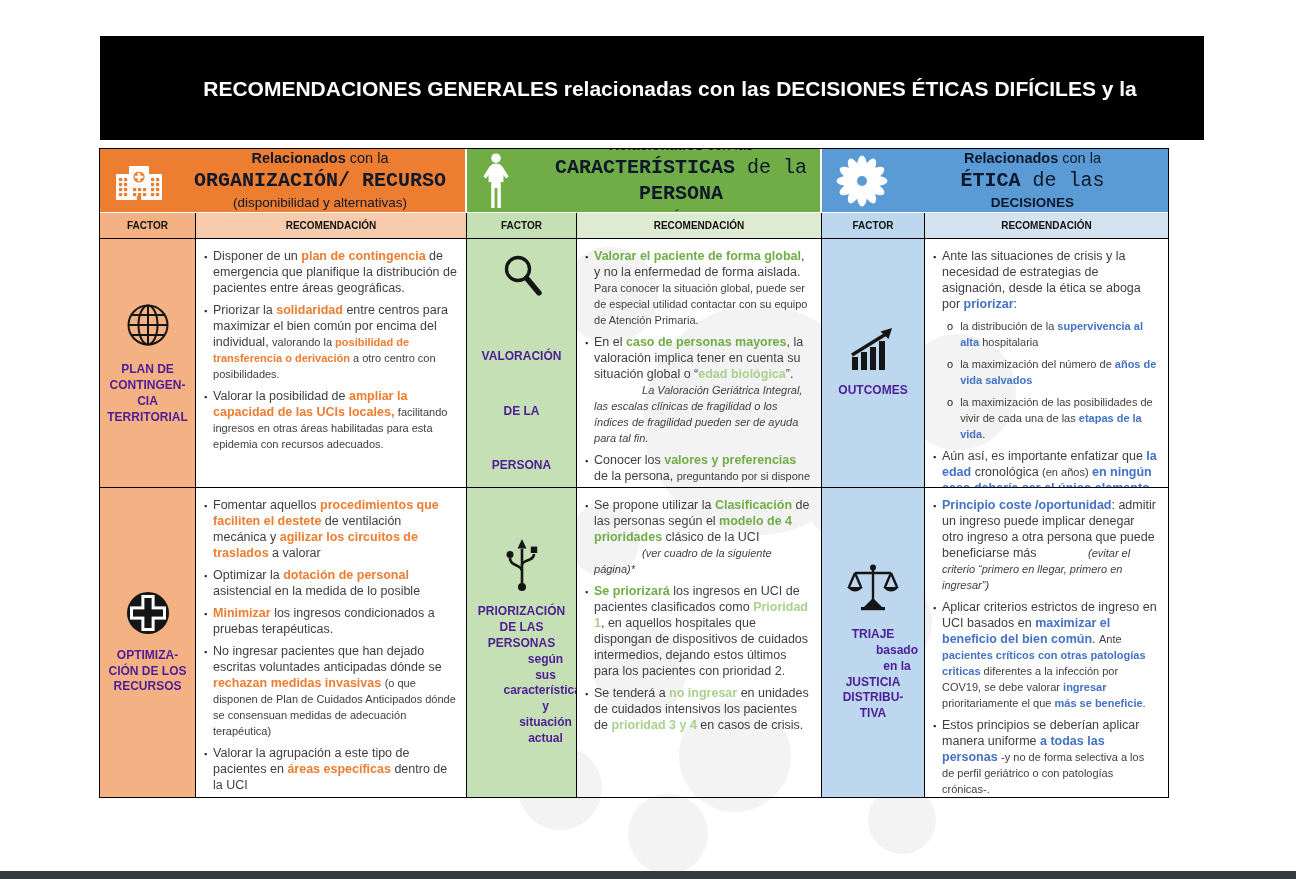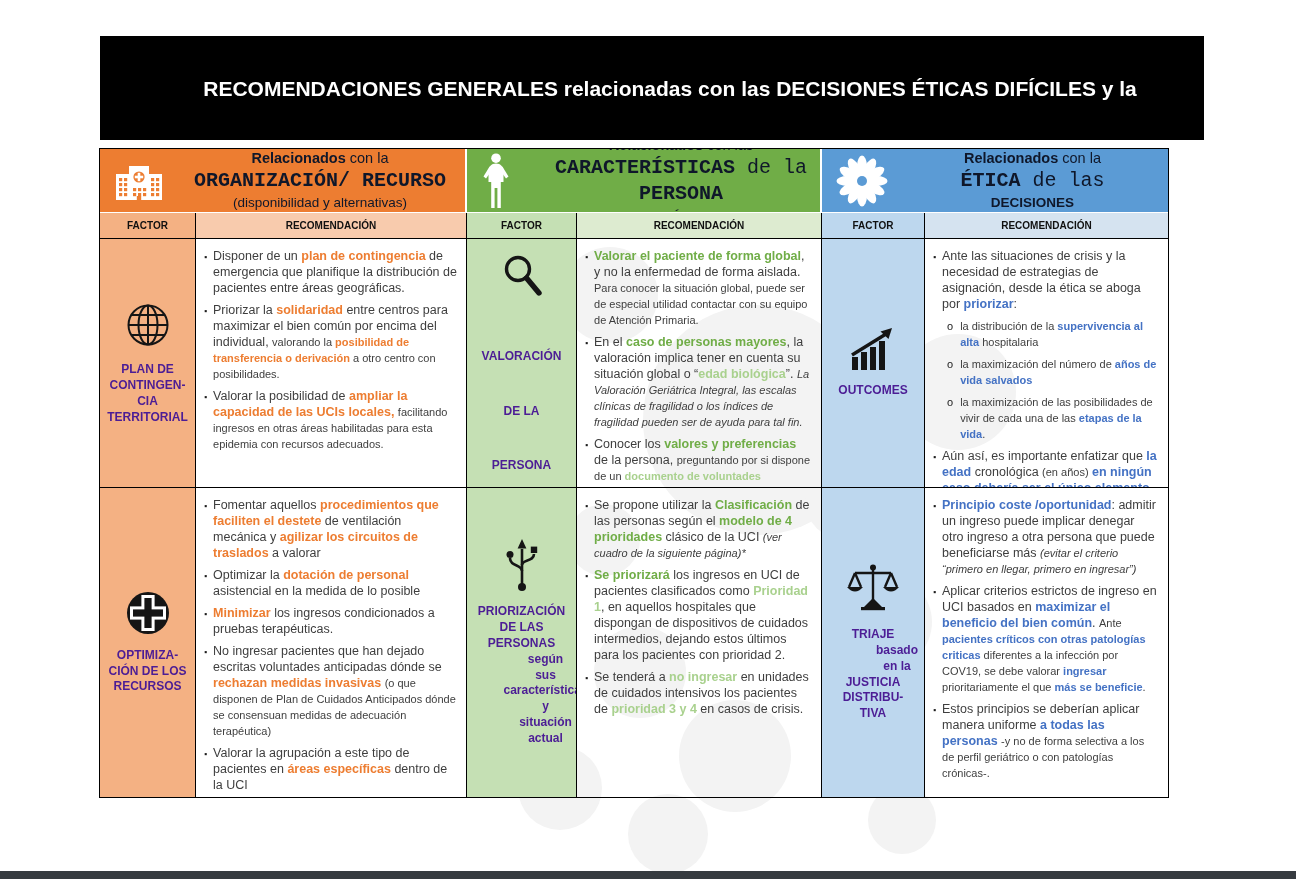--- a/index.html
+++ b/index.html
@@ -35,21 +35,21 @@
   .bullet .mk{flex:0 0 auto;font-size:8.5px;line-height:16px;color:#1a1a1a;margin-top:1px;}
   .bullet.sub{margin-left:14px;gap:7px;}
   .bullet.sub .mk{font-size:11px;line-height:14.5px;}
   .bullet .bt{flex:1;}
   .seg-n{}
   .seg-hl{color:var(--accent);font-weight:700;}
   .seg-hl2{color:var(--accent2);font-weight:700;}
   .seg-sm{font-size:11px;}
   .seg-sm-hl{font-size:11px;color:var(--accent);font-weight:700;}
   .seg-sm-hl2{font-size:11px;color:var(--accent2);font-weight:700;}
-  .seg-it{font-size:11px;font-style:italic;}
+  .seg-it{font-size:11px;font-style:italic;margin-left:48px;}
   .bottom-bar{position:absolute;left:0;bottom:0;width:1296px;height:8px;z-index:2;}
 </style>
 </head>
 <body>
 
 <div class="page">
 
   <svg class="watermark" width="1296" height="879" id="wm-svg">
       <circle cx="758" cy="420" r="115" fill="#F3F3F3"></circle>
       <circle cx="610" cy="295" r="48" fill="#F3F3F3"></circle>

